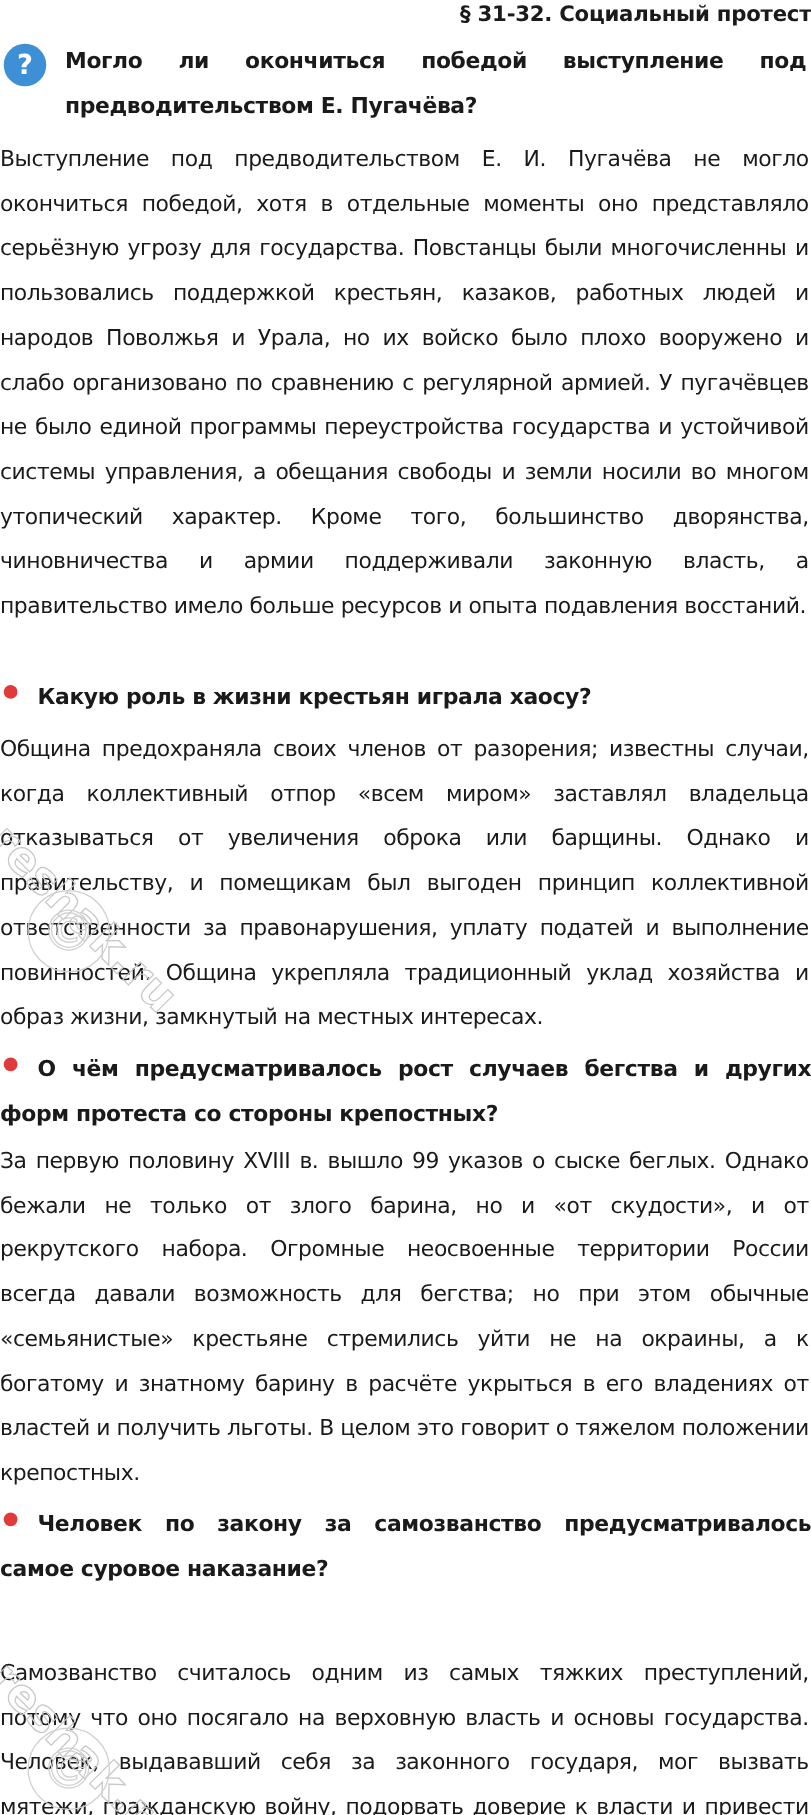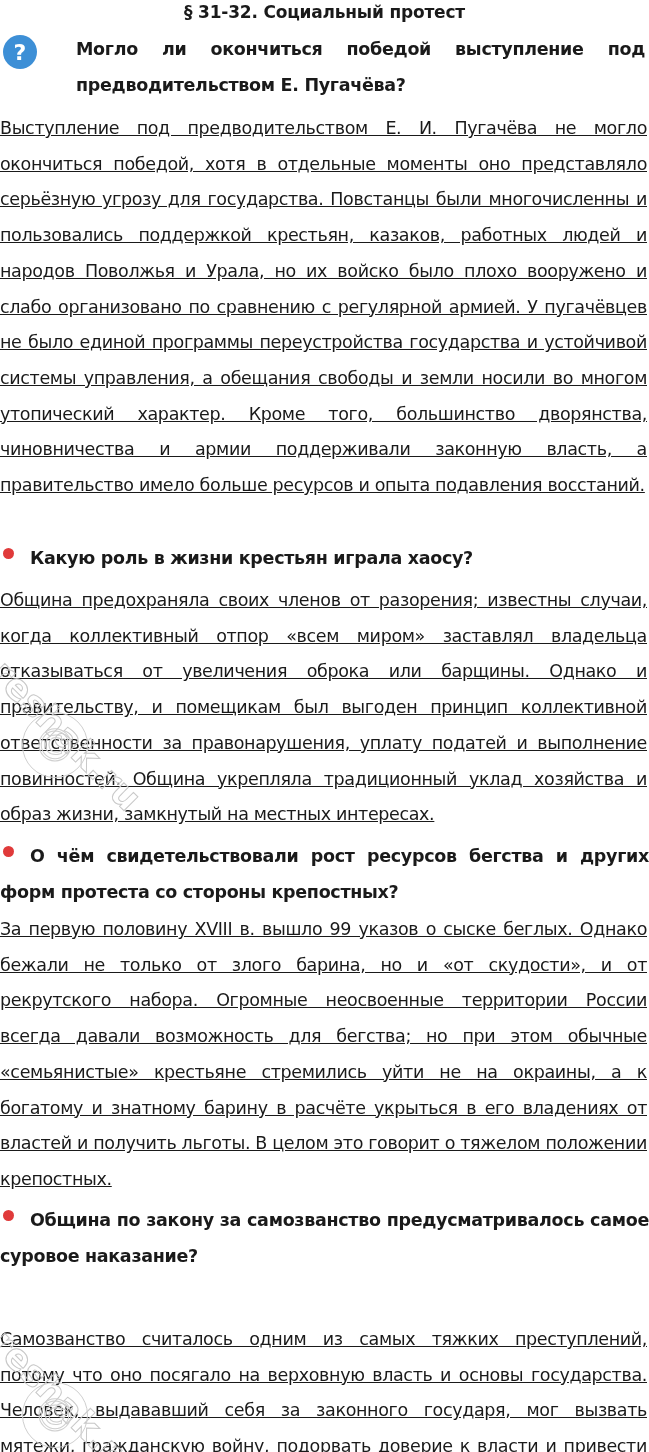--- a/index.html
+++ b/index.html
@@ -7,21 +7,21 @@
     width: 649px;
     height: 1452px;
     position: relative;
     overflow: hidden;
     font-family: "DejaVu Sans", sans-serif;
     color: #1a1a1a;
   }
   .page { position: absolute; left: 0; top: 0; width: 649px; }
   .title {
     position: absolute; left: 0; top: 0; width: 649px;
-    text-align: center;
+    text-align: right;
     font-weight: bold;
     font-size: 17px;
     line-height: 24px;
     letter-spacing: -0.2px;
   }
   .q-block { position: absolute; left: 0; width: 649px; }
   .q-icon {
     position: absolute; left: 3px; top: 4px;
     width: 34px; height: 34px; border-radius: 50%;
     background: #3d8fd6;
@@ -41,21 +41,20 @@
     text-align-last: left;
     letter-spacing: -0.3px;
   }
   .answer {
     position: absolute; left: 0; width: 647px;
     font-size: 17.5px;
     line-height: 35.7px;
     text-align: justify;
     letter-spacing: -0.35px;
     hyphens: manual;
-    text-decoration: underline;
   }
   .watermark {
     position: absolute;
     color: transparent;
     -webkit-text-stroke: 1px #c8c8c8;
     font-size: 36px;
     font-weight: bold;
     transform: rotate(45deg);
     transform-origin: left top;
     pointer-events: none;
@@ -70,39 +69,39 @@
 </style>
 </head>
 <body>
 
 <div class="page">
 
   <div class="title">§ 31-32. Социальный протест</div>
 
   <div class="q-block" style="top:31px;">
     <div class="q-icon">?</div>
-    <div class="q-text" style="padding-left:76px; padding-right:4px;">Могло ли окончиться победой выступление под предводительством Е. Пугачёва?</div>
+    <div class="q-text" style="padding-left:52px; padding-right:4px;">Могло ли окончиться победой выступление под предводительством Е. Пугачёва?</div>
   </div>
   <div class="answer" style="top:111px;">Выступление под предводительством Е. И. Пугачёва не могло окончиться победой, хотя в отдельные моменты оно представляло серьёзную угрозу для государства. Повстанцы были многочисленны и пользовались поддержкой крестьян, казаков, работных людей и народов Поволжья и Урала, но их войско было плохо вооружено и слабо организовано по сравнению с регулярной армией. У пугачёвцев не было единой программы переустройства государства и устойчивой системы управления, а обещания свободы и земли носили во многом утопический характер. Кроме того, большинство дворянства, чиновничества и армии поддерживали законную власть, а правительство имело больше ресурсов и опыта подавления восстаний.</div>
 
   <div class="q-block" style="top:540px;">
     <div class="bullet" style="top:8px;"></div>
     <div class="q-text" style="padding-left:30px;">Какую роль в жизни крестьян играла хаосу?</div>
   </div>
   <div class="answer" style="top:583px;">Община предохраняла своих членов от разорения; известны случаи, когда коллективный отпор «всем миром» заставлял владельца отказываться от увеличения оброка или барщины. Однако и правительству, и помещикам был выгоден принцип коллективной ответственности за правонарушения, уплату податей и выполнение повинностей. Община укрепляла традиционный уклад хозяйства и образ жизни, замкнутый на местных интересах.</div>
 
   <div class="q-block" style="top:838px;">
     <div class="bullet" style="top:8px;"></div>
-    <div class="q-text" style="text-indent:30px;">О чём свидетельствовали рост ресурсов бегства и других форм протеста со стороны крепостных?</div>
+    <div class="q-text" style="text-indent:30px;">О чём предусматривалось рост случаев бегства и других форм протеста со стороны крепостных?</div>
   </div>
   <div class="answer" style="top:912px;">За первую половину XVIII в. вышло 99 указов о сыске беглых. Однако бежали не только от злого барина, но и «от скудости», и от рекрутского набора. Огромные неосвоенные территории России всегда давали возможность для бегства; но при этом обычные «семьянистые» крестьяне стремились уйти не на окраины, а к богатому и знатному барину в расчёте укрыться в его владениях от властей и получить льготы. В целом это говорит о тяжелом положении крепостных.</div>
 
   <div class="q-block" style="top:1202px;">
     <div class="bullet" style="top:8px;"></div>
-    <div class="q-text" style="text-indent:30px;">Община по закону за самозванство предусматривалось самое суровое наказание?</div>
+    <div class="q-text" style="text-indent:30px;">Человек по закону за самозванство предусматривалось самое суровое наказание?</div>
   </div>
   <div class="answer" style="top:1322px;">Самозванство считалось одним из самых тяжких преступлений, потому что оно посягало на верховную власть и основы государства. Человек, выдававший себя за законного государя, мог вызвать мятежи, гражданскую войну, подорвать доверие к власти и привести страну к хаосу.</div>
 
   <div class="watermark" style="left:12px; top:652px;">reshak.ru</div>
   <div class="wm-circle" style="left:22px; top:712px;">©</div>
 
   <div class="watermark" style="left:12px; top:1322px;">reshak.ru</div>
   <div class="wm-circle" style="left:22px; top:1382px;">©</div>
 
 </div>

